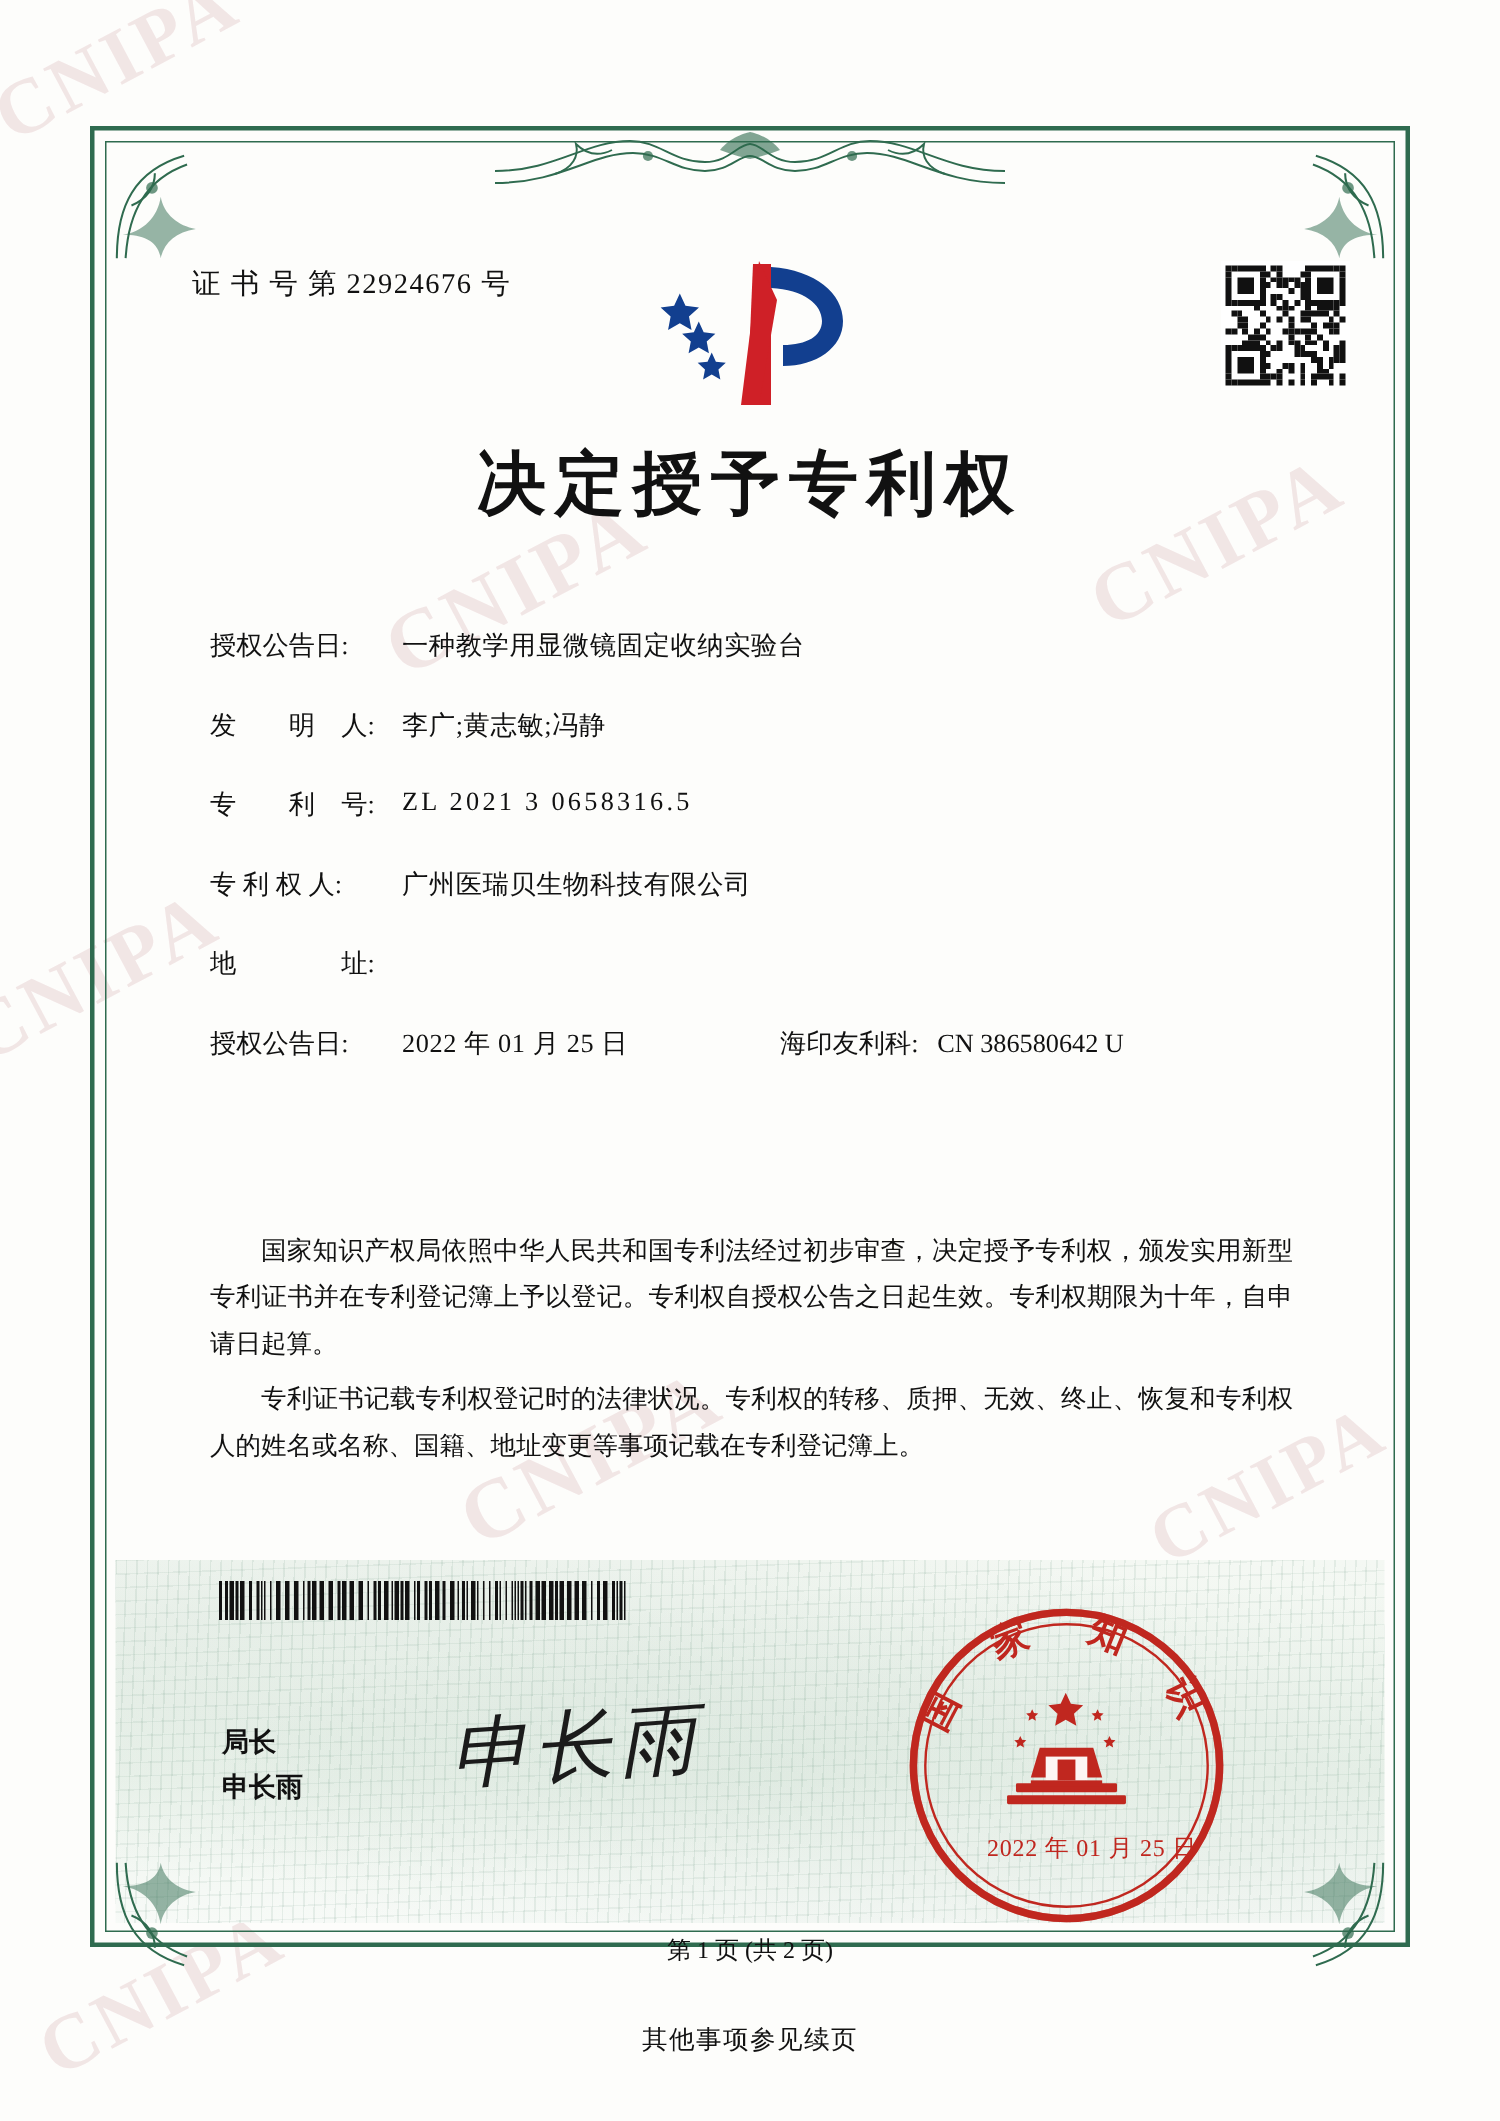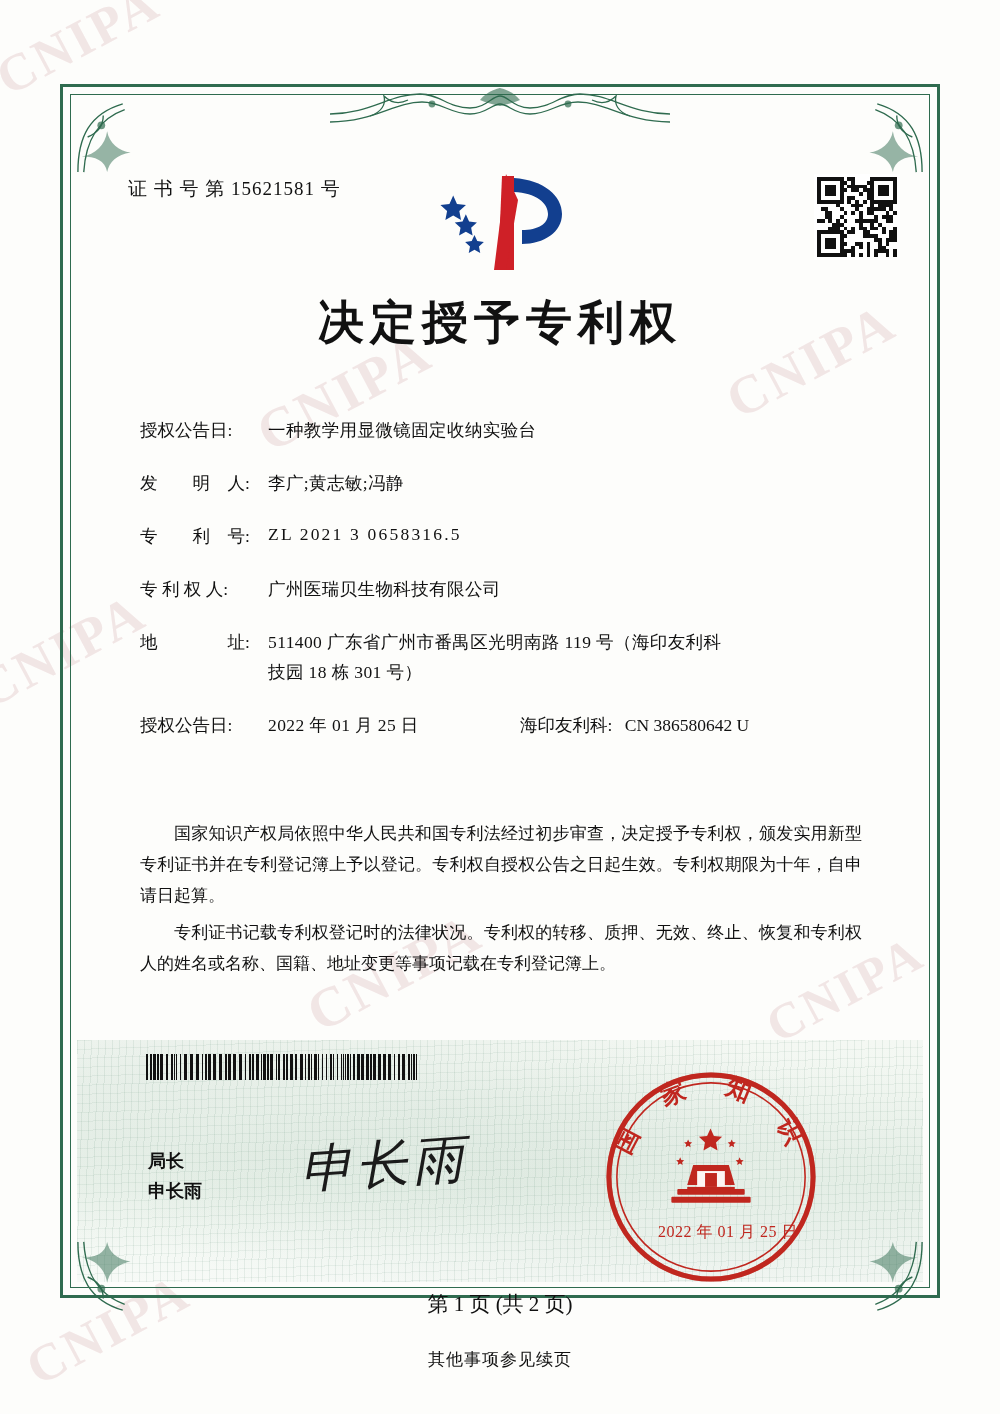--- a/index.html
+++ b/index.html
@@ -240,21 +240,21 @@
     color: #c0271f;
     letter-spacing: 0.5px;
   }
 
   
   .page-no {
     position: absolute;
     left: 0; right: 0;
     top: 1290px;
     text-align: center;
-    font-size: 21px;
+    font-size: 16px;
     color: #111;
   }
   .continue-note {
     position: absolute;
     left: 0; right: 0;
     top: 1348px;
     text-align: center;
     font-size: 17px;
     color: #111;
     letter-spacing: 1px;
@@ -320,21 +320,21 @@
       <path d="M0 30 C40 30 60 10 90 10 C110 10 118 24 140 24 C156 24 162 12 170 12 C178 12 184 24 200 24 C222 24 230 10 250 10 C280 10 300 30 340 30"></path>
       <path d="M0 38 C44 38 64 18 92 18 C112 18 120 30 140 30 C156 30 162 20 170 20 C178 20 184 30 200 30 C220 30 228 18 248 18 C276 18 296 38 340 38"></path>
       <path d="M150 16 C158 6 170 4 170 4 C170 4 182 6 190 16 C180 20 170 22 170 22 C170 22 160 20 150 16Z" fill="currentColor" opacity="0.6" stroke="none"></path>
       <circle cx="102" cy="20" r="3.4" fill="currentColor" stroke="none" opacity="0.7"></circle>
       <circle cx="238" cy="20" r="3.4" fill="currentColor" stroke="none" opacity="0.7"></circle>
       <path d="M40 32 C52 28 56 20 54 12 C62 20 70 20 78 16"></path>
       <path d="M300 32 C288 28 284 20 286 12 C278 20 270 20 262 16"></path>
     </svg>
   </div>
 
-  <div class="cert-no">证 书 号 第 15621581 号</div>
+  <div class="cert-no">证 书 号 第 22924676 号</div>
 
   <div class="qr">
     <div class="qr-grid" id="qr-grid">
         <i></i>
         <i></i>
         <i></i>
         <i></i>
         <i></i>
         <i></i>
         <i></i>
@@ -809,24 +809,20 @@
     </div>
 
 
     <div class="row">
       <div class="lbl">专 利 权 人:</div>
       <div class="val">广州医瑞贝生物科技有限公司</div>
     </div>
 
     <div class="row">
       <div class="lbl">地　　　　址:</div>
-      <div class="val">
-        <span>511400 广东省广州市番禺区光明南路 119 号（海印友利科</span>
-        <span class="l2">技园 18 栋 301 号）</span>
-      </div>
     </div>
 
     <div class="row two">
       <div class="lbl">授权公告日:</div>
       <div class="val val1">2022 年 01 月 25 日</div>
       <div class="val2">
         <span>海印友利科:</span>
         <span class="mono" style="margin-left:8px;">CN 386580642 U</span>
       </div>
     </div>

